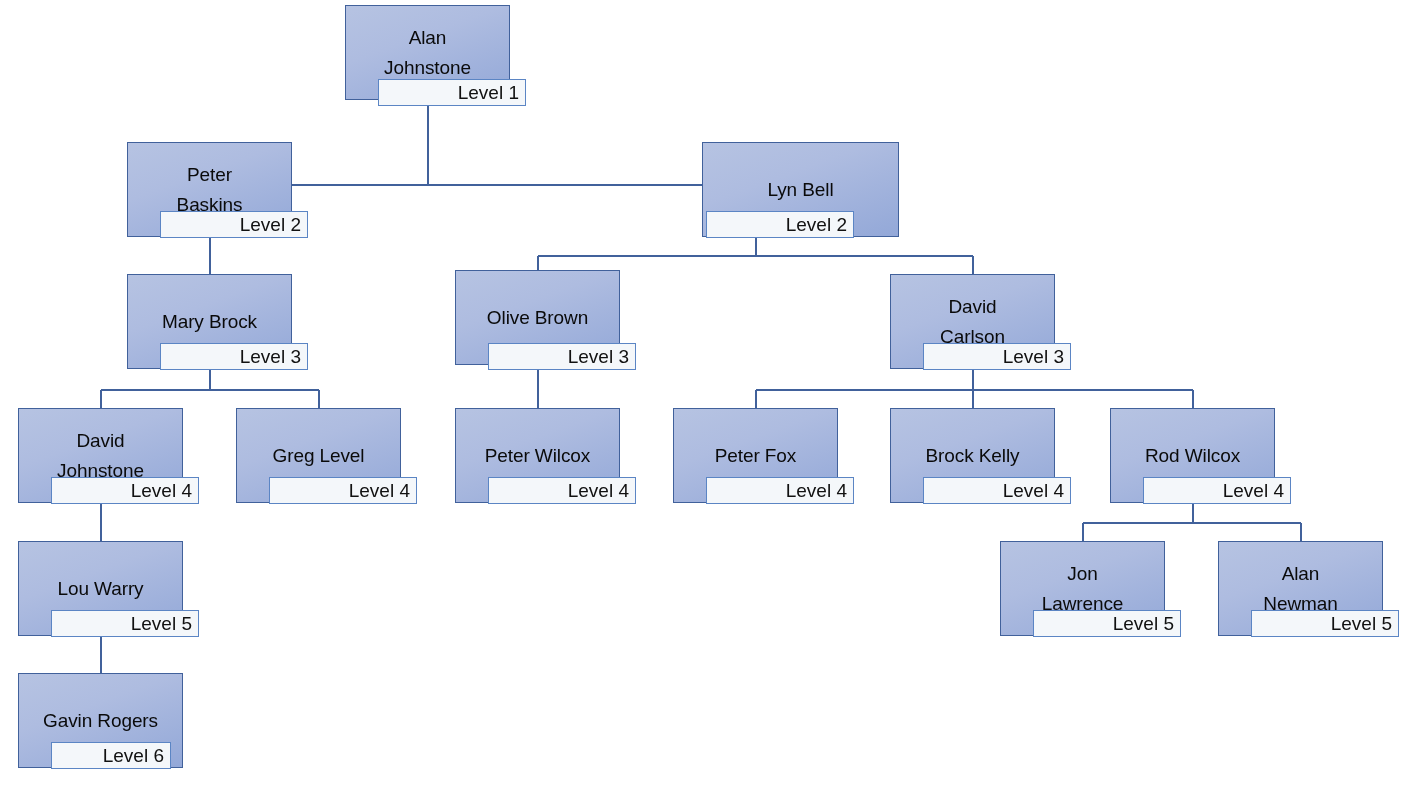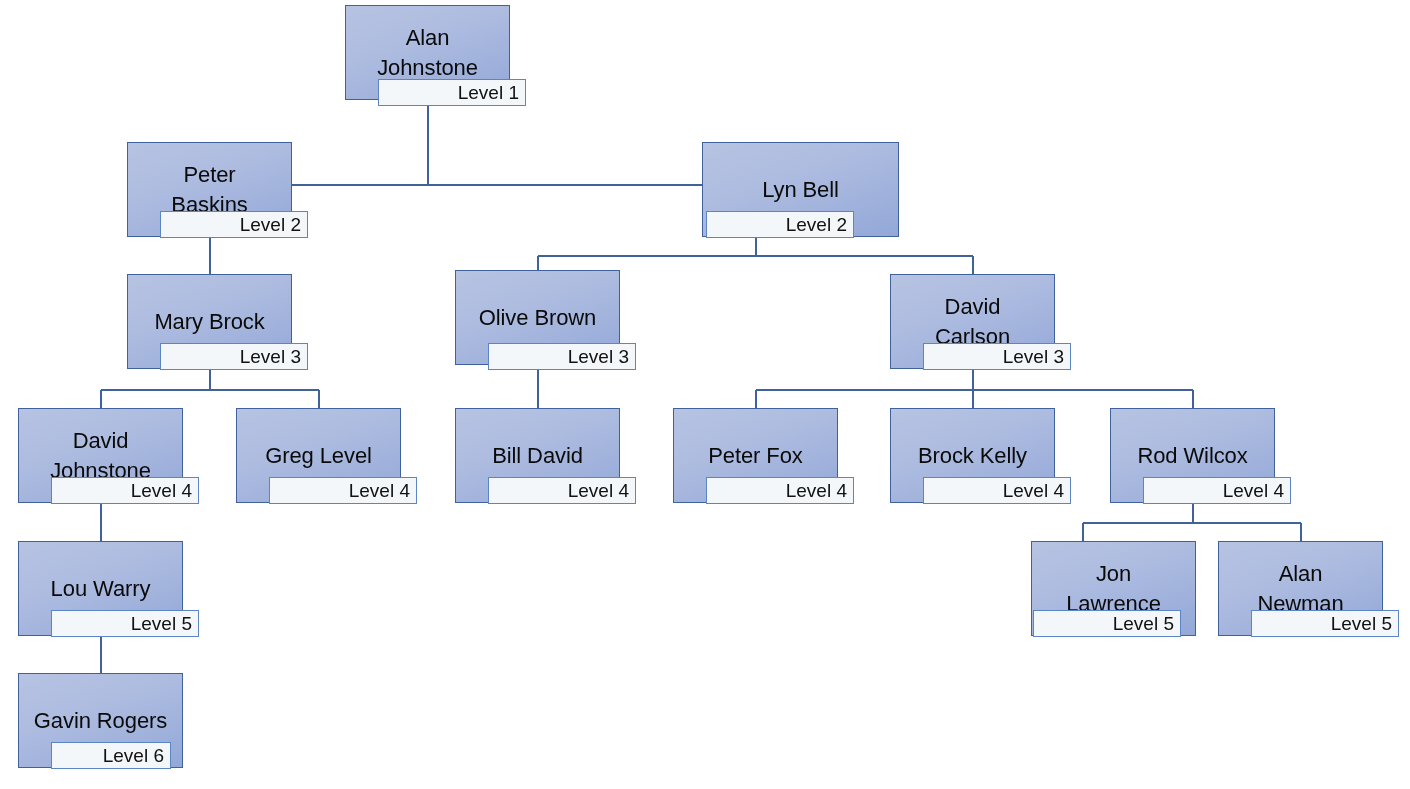--- a/index.html
+++ b/index.html
@@ -40,21 +40,21 @@
     box-sizing: border-box;
     border: 1px solid #41619b;
     background: linear-gradient(160deg, #b6c3e2 0%, #aebce0 38%, #93a8d8 100%);
     display: flex;
     align-items: center;
     justify-content: center;
     text-align: center;
     padding: 0 6px;
   }
   .node-name {
-    font-size: 22px;
+    font-size: 19px;
     line-height: 30px;
     color: #0a0a0a;
     letter-spacing: -0.1px;
     white-space: pre-line;
     font-weight: 400;
   }
   .node-level {
     position: absolute;
     box-sizing: border-box;
     height: 27px;
@@ -171,21 +171,21 @@
       <div class="node" style="left: 0px; top: 0px;">
         <div class="node-box" style="left: 236px; top: 408px; width: 165px; height: 95px;">
           <div class="node-name">Greg Level</div>
         </div>
         <div class="node-level" style="left: 269px; top: 477px; width: 148px;">
           <span>Level 4</span>
         </div>
       </div>
       <div class="node" style="left: 0px; top: 0px;">
         <div class="node-box" style="left: 455px; top: 408px; width: 165px; height: 95px;">
-          <div class="node-name">Bill David</div>
+          <div class="node-name">Peter Wilcox</div>
         </div>
         <div class="node-level" style="left: 488px; top: 477px; width: 148px;">
           <span>Level 4</span>
         </div>
       </div>
       <div class="node" style="left: 0px; top: 0px;">
         <div class="node-box" style="left: 673px; top: 408px; width: 165px; height: 95px;">
           <div class="node-name">Peter Fox</div>
         </div>
         <div class="node-level" style="left: 706px; top: 477px; width: 148px;">
@@ -210,21 +210,21 @@
       </div>
       <div class="node" style="left: 0px; top: 0px;">
         <div class="node-box" style="left: 18px; top: 541px; width: 165px; height: 95px;">
           <div class="node-name">Lou Warry</div>
         </div>
         <div class="node-level" style="left: 51px; top: 610px; width: 148px;">
           <span>Level 5</span>
         </div>
       </div>
       <div class="node" style="left: 0px; top: 0px;">
-        <div class="node-box" style="left: 1000px; top: 541px; width: 165px; height: 95px; margin-left: 31px;">
+        <div class="node-box" style="left: 1000px; top: 541px; width: 165px; height: 95px;">
           <div class="node-name">Jon
 Lawrence</div>
         </div>
         <div class="node-level" style="left: 1033px; top: 610px; width: 148px;">
           <span>Level 5</span>
         </div>
       </div>
       <div class="node" style="left: 0px; top: 0px;">
         <div class="node-box" style="left: 1218px; top: 541px; width: 165px; height: 95px;">
           <div class="node-name">Alan

